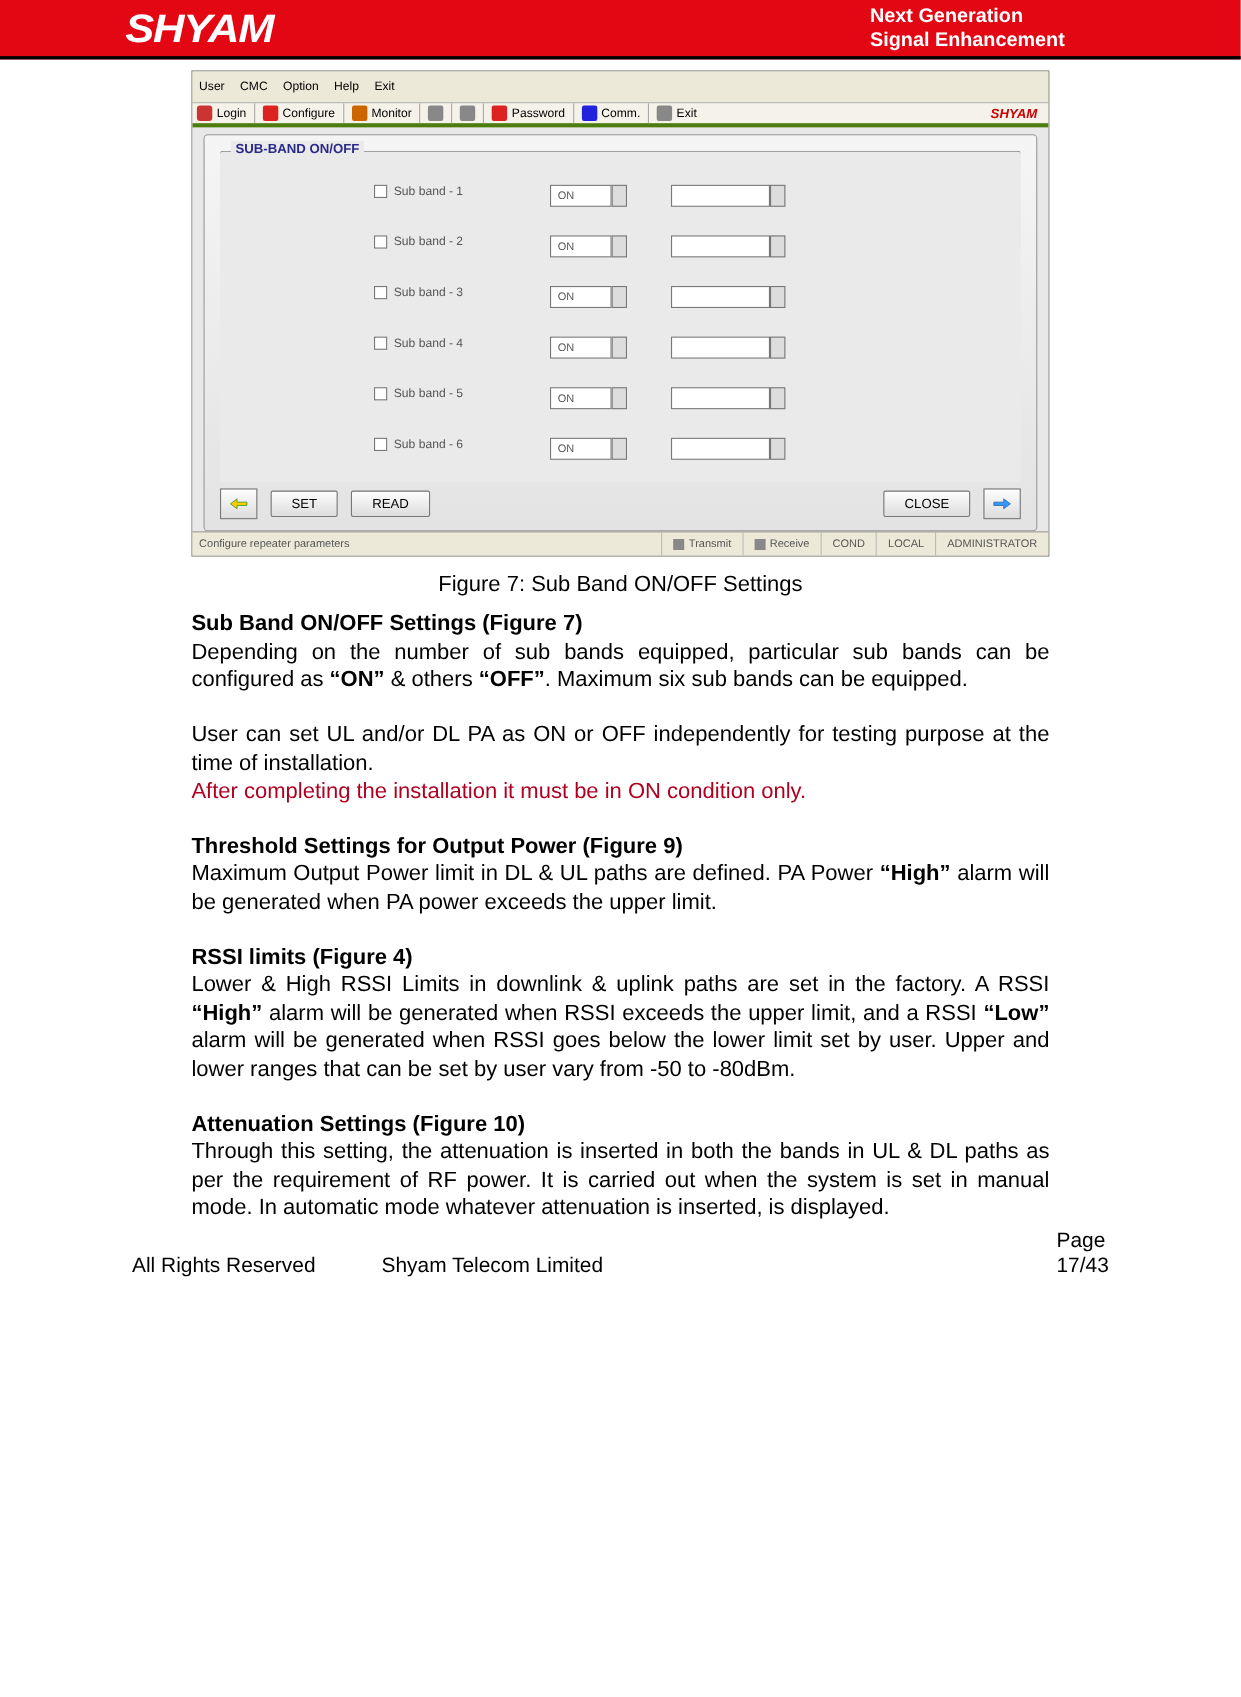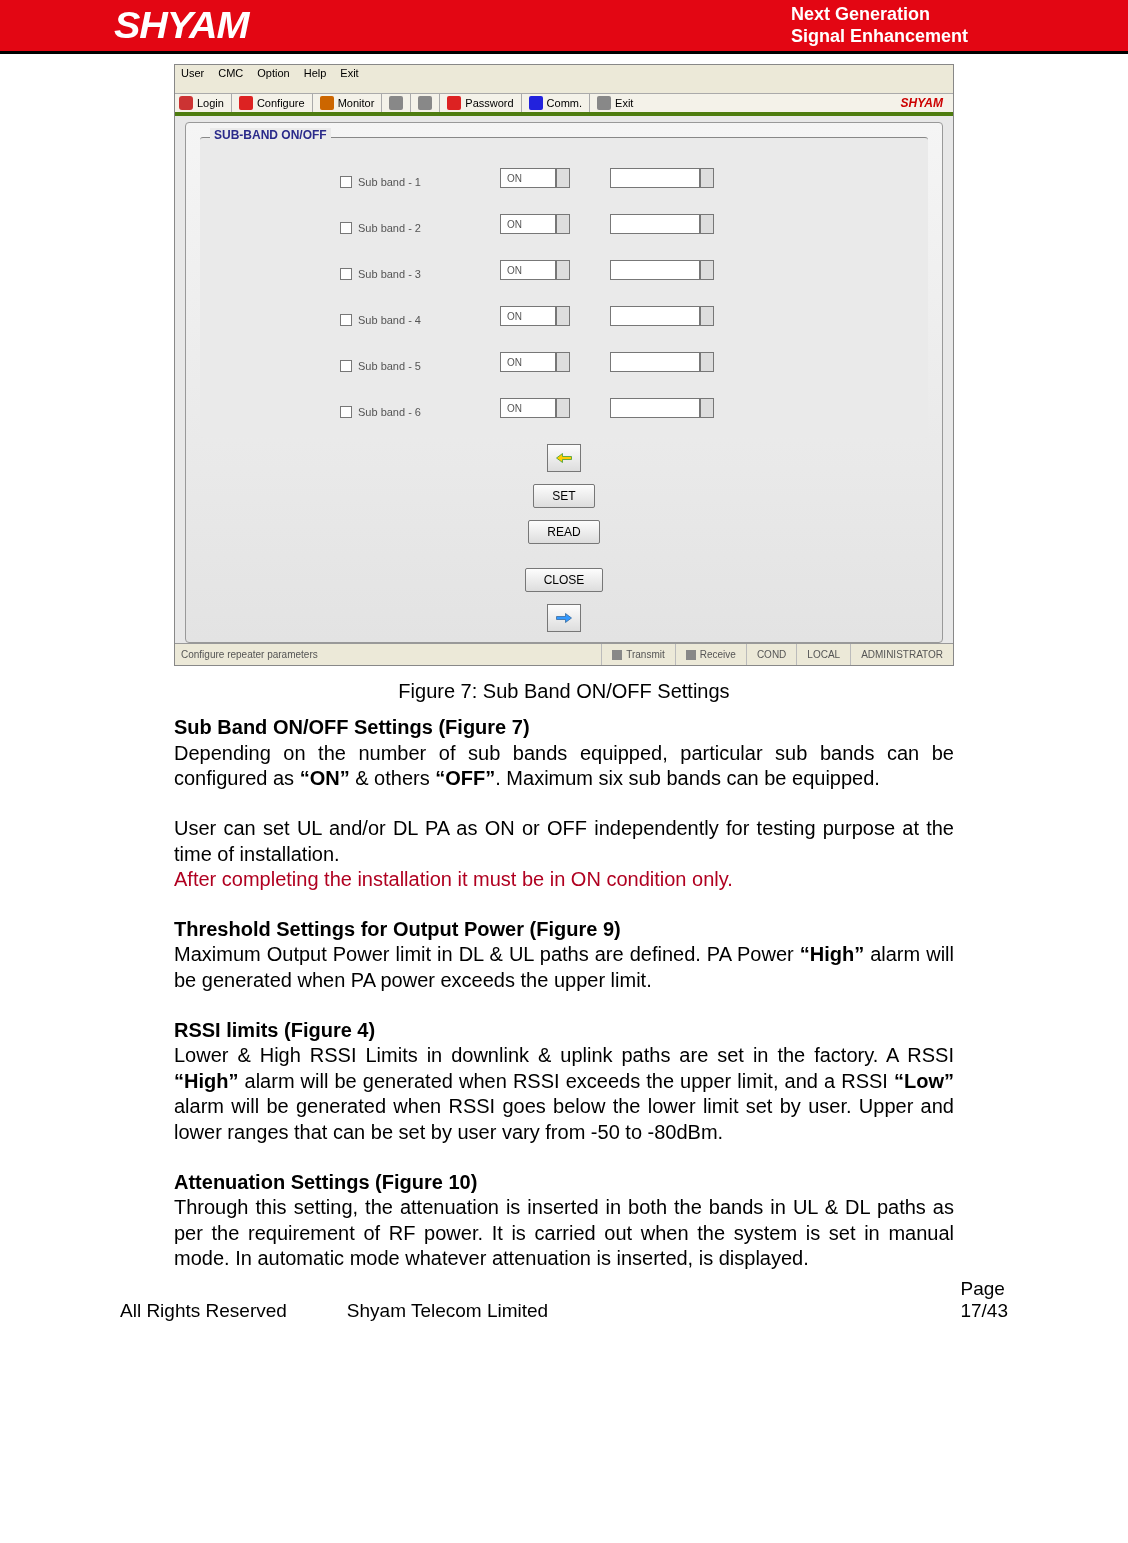--- a/index.html
+++ b/index.html
@@ -61,21 +61,21 @@
   .titlebar .spacer { flex: 1; }
   .winbtns { display: flex; gap: 2px; }
   .winbtn {
     width: 18px; height: 15px; background: #ece9d8; border: 1px solid #888;
     font-size: 9px; display:flex; align-items:center; justify-content:center;
   }
   .winbtn.close { background:#e77; }
   .menubar {
     display: flex; gap: 14px; font-size: 11px;
     padding: 14px 6px; border-bottom: 1px solid #aaa; height: 18px;
-    align-items: flex-end; background:#ece9d8;
+    align-items: center; background:#ece9d8;
   }
   .toolbar {
     display: flex; align-items: center; gap: 4px;
     padding: 2px 4px; border-bottom: 4px solid #4d7c0f;
     font-size: 11px; height: 22px; background:#f4f2e9;
   }
   .tbico { width:14px; height:14px; display:inline-block; }
   .tbico.person { background:#c33; border-radius:3px; }
   .tbico.red { background:#d22; border-radius:2px; }
   .tbico.blue { background:#22d; border-radius:2px; }
@@ -100,33 +100,33 @@
     border-top: 1px solid #888;
     position: relative; padding: 30px 10px 10px 10px;
     background:#eaeaea; border-radius:3px;
   }
   .group-legend {
     position:absolute; top:-10px; left:10px;
     background:#eaeaea; padding: 0 4px;
     color:#2a2a8a; font-weight:bold; font-size:12px;
   }
   .sb-row {
-    display:flex; align-items:flex-end; gap:40px;
+    display:flex; align-items:flex-start; gap:40px;
     margin: 0 0 26px 130px;
   }
   .sb-check { display:flex; align-items:center; gap:6px; width:120px; font-size:11px; color:#555;}
   .chkbox { width:12px;height:12px;border:1px solid #777;background:#fff;}
   .onfield {
     border:1px solid #777; background:#fff; width:56px; height:20px;
     font-size:10px; color:#555; display:flex; align-items:center; padding-left:6px;
   }
   .spin { width:14px; height:20px; border:1px solid #777; background:#ddd; display:flex; flex-direction:column;}
   .dd { width:90px; height:20px; border:1px solid #777; background:#fff;}
   .ddarr { width:14px; height:20px; border:1px solid #777; background:#ddd;}
-  .btnrow { display:flex; align-items:center; gap:12px; margin: 6px 14px 0 14px; flex-direction: column;}
+  .btnrow { display:flex; align-items:center; gap:12px; margin: 6px 14px 0 14px;}
   .winbutton {
     border:1px solid #777; background: linear-gradient(#fdfdfd,#ddd);
     padding: 4px 18px; font-size:12px; border-radius:2px;
   }
   .arrowbtn { width:34px; height:28px; border:1px solid #777; background:linear-gradient(#fdfdfd,#ddd); display:flex;align-items:center;justify-content:center;}
   .arrowbtn svg { width:18px; height:14px; }
   .btnrow .fill { flex:1; }
   .statusbar {
     display:flex; align-items:center; font-size:10px; color:#555;
     border-top:1px solid #999; background:#ece9d8; height:22px;

